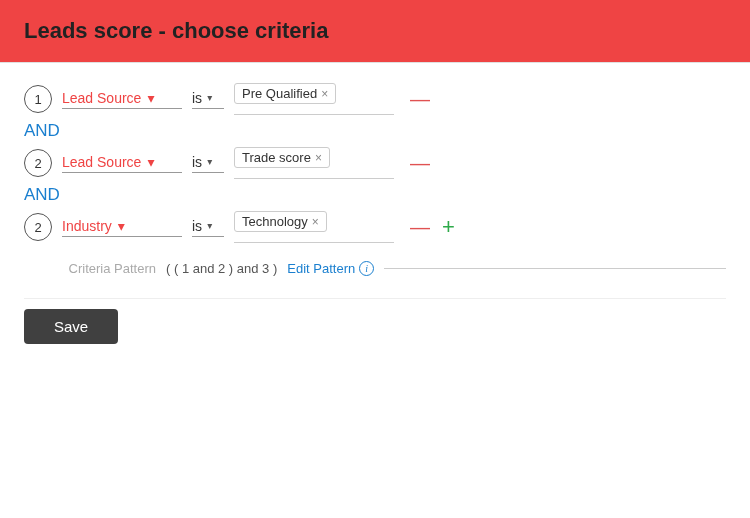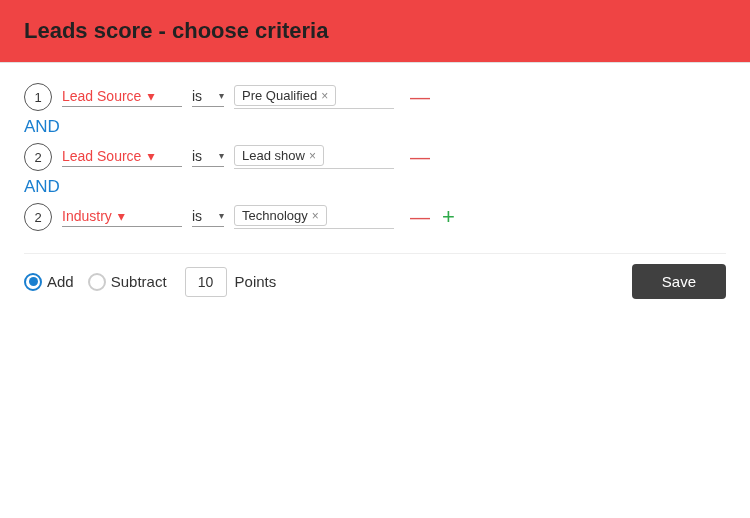--- a/index.html
+++ b/index.html
@@ -63,29 +63,28 @@
     .is-dropdown {
       display: flex;
       align-items: center;
       gap: 3px;
       font-size: 14px;
       color: #333;
       cursor: pointer;
       border-bottom: 1.5px solid #999;
       padding-bottom: 2px;
       min-width: 32px;
-      justify-content: space-between;
     }
     .tag-container {
       display: flex;
       align-items: center;
       gap: 6px;
       flex-wrap: wrap;
       border-bottom: 1.5px solid #ccc;
-      padding-bottom: 2px;
+      padding-bottom: 10px;
       min-width: 160px;
     }
     .tag {
       display: flex;
       align-items: center;
       gap: 4px;
       background: #fff;
       border: 1px solid #ccc;
       border-radius: 3px;
       padding: 2px 7px;
@@ -278,21 +277,21 @@
     <div class="dropdown-field">
       <span>Lead Source</span>
       <span class="dropdown-arrow">▾</span>
     </div>
     <div class="is-dropdown">
       <span>is</span>
       <span class="dropdown-arrow">▾</span>
     </div>
     <div class="tag-container">
       <div class="tag">
-        <span>Lead show</span>
+        <span>Trade score</span>
         <span class="tag-close">×</span>
       </div>
     </div>
     <span class="minus-btn">—</span>
   </div>
 
   <div class="and-label">AND</div>
 
   <div class="criteria-row">
     <div class="circle-number">
@@ -309,36 +308,27 @@
     <div class="tag-container">
       <div class="tag">
         <span>Technology</span>
         <span class="tag-close">×</span>
       </div>
     </div>
     <span class="minus-btn">—</span>
     <span class="plus-btn">+</span>
   </div>
 
+  <div class="criteria-pattern-row">
+    <span class="criteria-pattern-label">Criteria Pattern</span>
+    <span class="pattern-text">( ( 1 and 2 ) and 3 )</span>
+    <a class="edit-pattern-btn">
+      <span>Edit Pattern</span>
+      <span class="info-icon">i</span>
+    </a>
+    <div class="pattern-underline spacer"></div>
+  </div>
 
   <div class="bottom-row">
-    <div class="left-bottom">
-      <div class="radio-group">
-        <div class="radio-btn">
-          <div class="radio-circle selected">
-            <div class="radio-dot"></div>
-          </div>
-          <span>Add</span>
-        </div>
-        <div class="radio-btn" style="margin-left: 8px;">
-          <div class="radio-circle"></div>
-          <span>Subtract</span>
-        </div>
-      </div>
-      <div class="points-input-group">
-        <input class="points-input" type="text" value="10" style="">
-        <span class="points-label">Points</span>
-      </div>
-    </div>
     <button class="save-btn">Save</button>
   </div>
 
 </div>
 
 </body></html>

